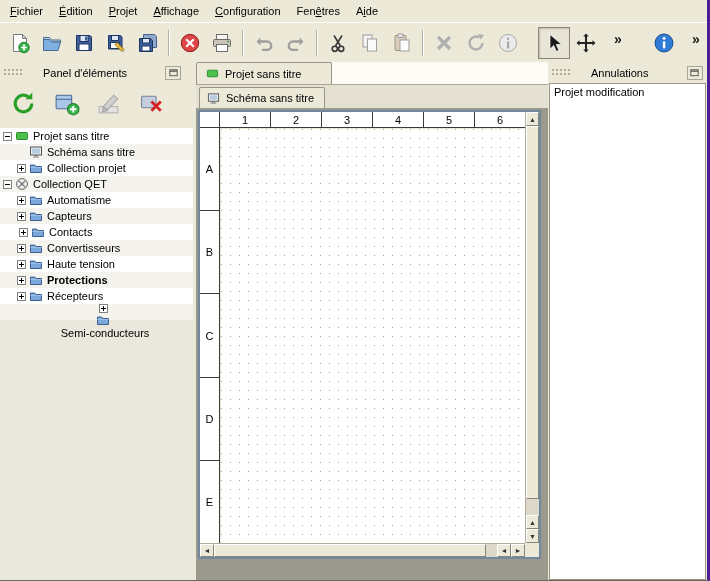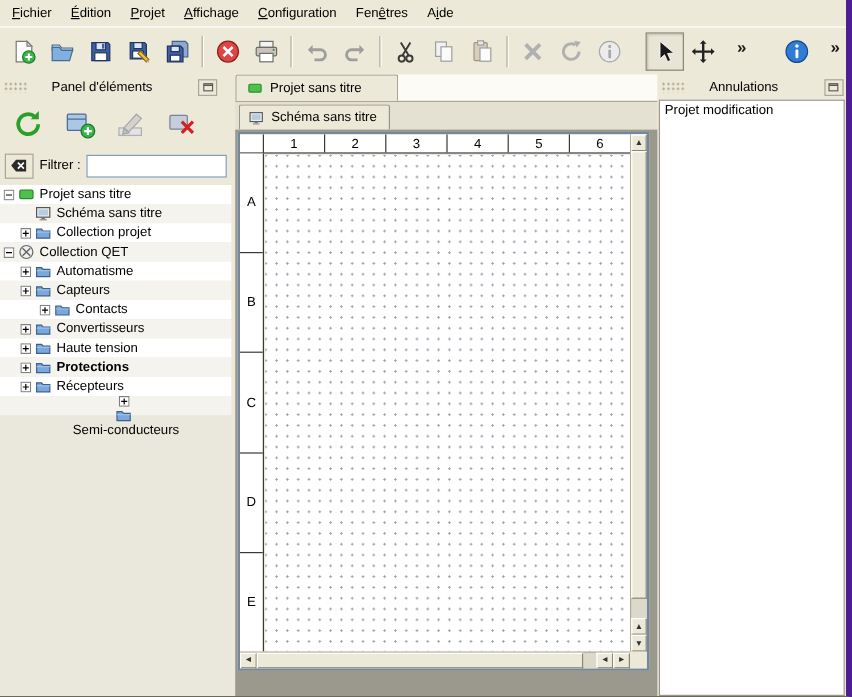--- a/index.html
+++ b/index.html
@@ -4,21 +4,21 @@
 <style>
   * { margin:0; padding:0; box-sizing:border-box; }
   html,body { background:#777; }
   button { font:inherit; cursor:default; }
   svg { display:block; width:100%; height:100%; }
 
   .window{
     position:relative; width:710px; height:581px; overflow:hidden;
     background:#ece9d8; color:#000;
     font-family:"Liberation Sans", sans-serif; font-size:11px;
-    border-bottom:1px solid #6b695e; border-right:5px solid #4c1d95;
+    border-bottom:1px solid #6b695e; border-right:3px solid #4c1d95;
   }
 
   
   .menubar{ position:absolute; left:0; top:0; right:0; height:22px;
     display:flex; align-items:center; padding-left:2px; background:#ece9d8; }
   .menu-item{ padding:4px 8px; white-space:nowrap; }
 
   
   .toolbar{ position:absolute; left:0; top:22px; right:0; height:40px;
     display:flex; align-items:center; padding:0 4px;
@@ -372,32 +372,20 @@
               <rect x="2.5" y="6" width="14" height="11" rx="1" fill="#c4cede" stroke="#7a8498"></rect>
               <path d="M12 11l9 9M21 11l-9 9" stroke="#d42020" stroke-width="2.6"></path>
             </svg>
           </span>
         </button>
         <div class="pt-spring"></div>
         <button class="pt-btn">
           <span class="ico"><span class="chev">»</span></span>
         </button>
       </div>
-    <div class="filter-row">
-      <button class="filter-clear-btn">
-          <span class="ico">
-            <svg viewBox="0 0 18 18">
-              <path d="M6 3.5h9.5v11H6L1.5 9z" fill="#2a2a2a"></path>
-              <path d="M7.8 6.2l5.6 5.6M13.4 6.2l-5.6 5.6" stroke="#fff" stroke-width="1.5"></path>
-            </svg>
-          </span>
-        </button>
-      <span class="filter-label">Filtrer :</span>
-      <input class="filter-input" type="text" value="" style="">
-    </div>
     <div class="tree">
         <div class="tree-row" style="padding-left: 3px;">
           <span class="expander">
             <svg viewBox="0 0 9 9">
               <rect x="0.5" y="0.5" width="8" height="8" fill="#fff" stroke="#808080"></rect>
               <path d="M2 4.5h5" stroke="#000" stroke-width="1"></path>
             </svg>
           </span>
           <span class="tree-icon">
             <svg viewBox="0 0 14 14">
@@ -471,21 +459,21 @@
             </svg>
           </span>
           <span class="tree-icon">
             <svg viewBox="0 0 14 14">
               <path d="M1.5 4h4.2l1.2 1.5h5.6v6H1.5z" fill="#7aa8dc" stroke="#3c608c"></path>
               <path d="M1.5 6.5h11" stroke="#9cc0e8" stroke-width="1"></path>
             </svg>
           </span>
           <span class="tree-label">Capteurs</span>
         </div>
-        <div class="tree-row" style="padding-left: 33px;">
+        <div class="tree-row" style="padding-left: 19px;">
           <span class="expander">
             <svg viewBox="0 0 9 9">
               <rect x="0.5" y="0.5" width="8" height="8" fill="#fff" stroke="#808080"></rect>
               <path d="M2 4.5h5M4.5 2v5" stroke="#000" stroke-width="1"></path>
             </svg>
           </span>
           <span class="tree-icon">
             <svg viewBox="0 0 14 14">
               <path d="M1.5 4h4.2l1.2 1.5h5.6v6H1.5z" fill="#7aa8dc" stroke="#3c608c"></path>
               <path d="M1.5 6.5h11" stroke="#9cc0e8" stroke-width="1"></path>

